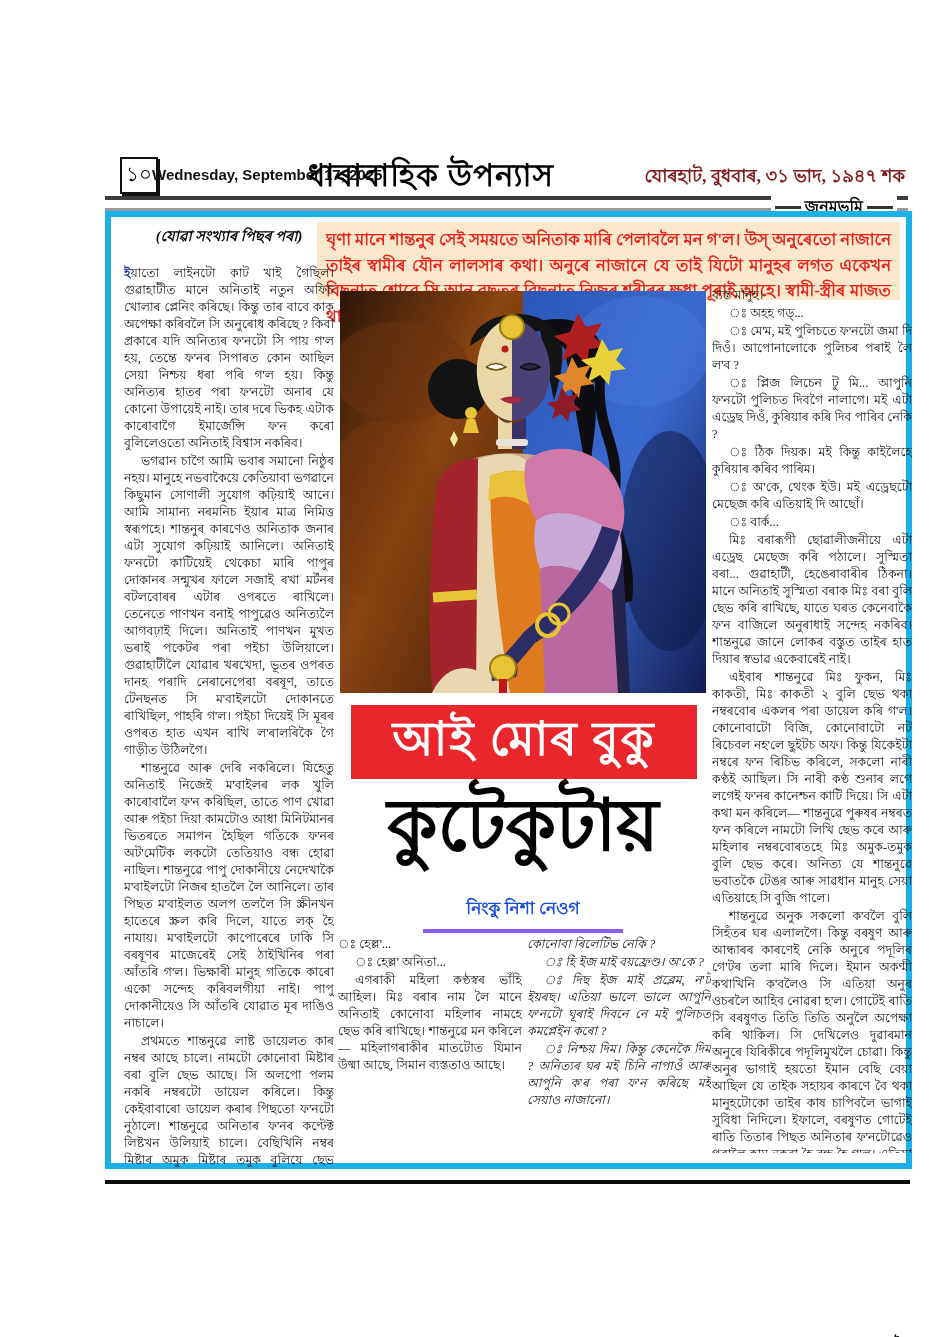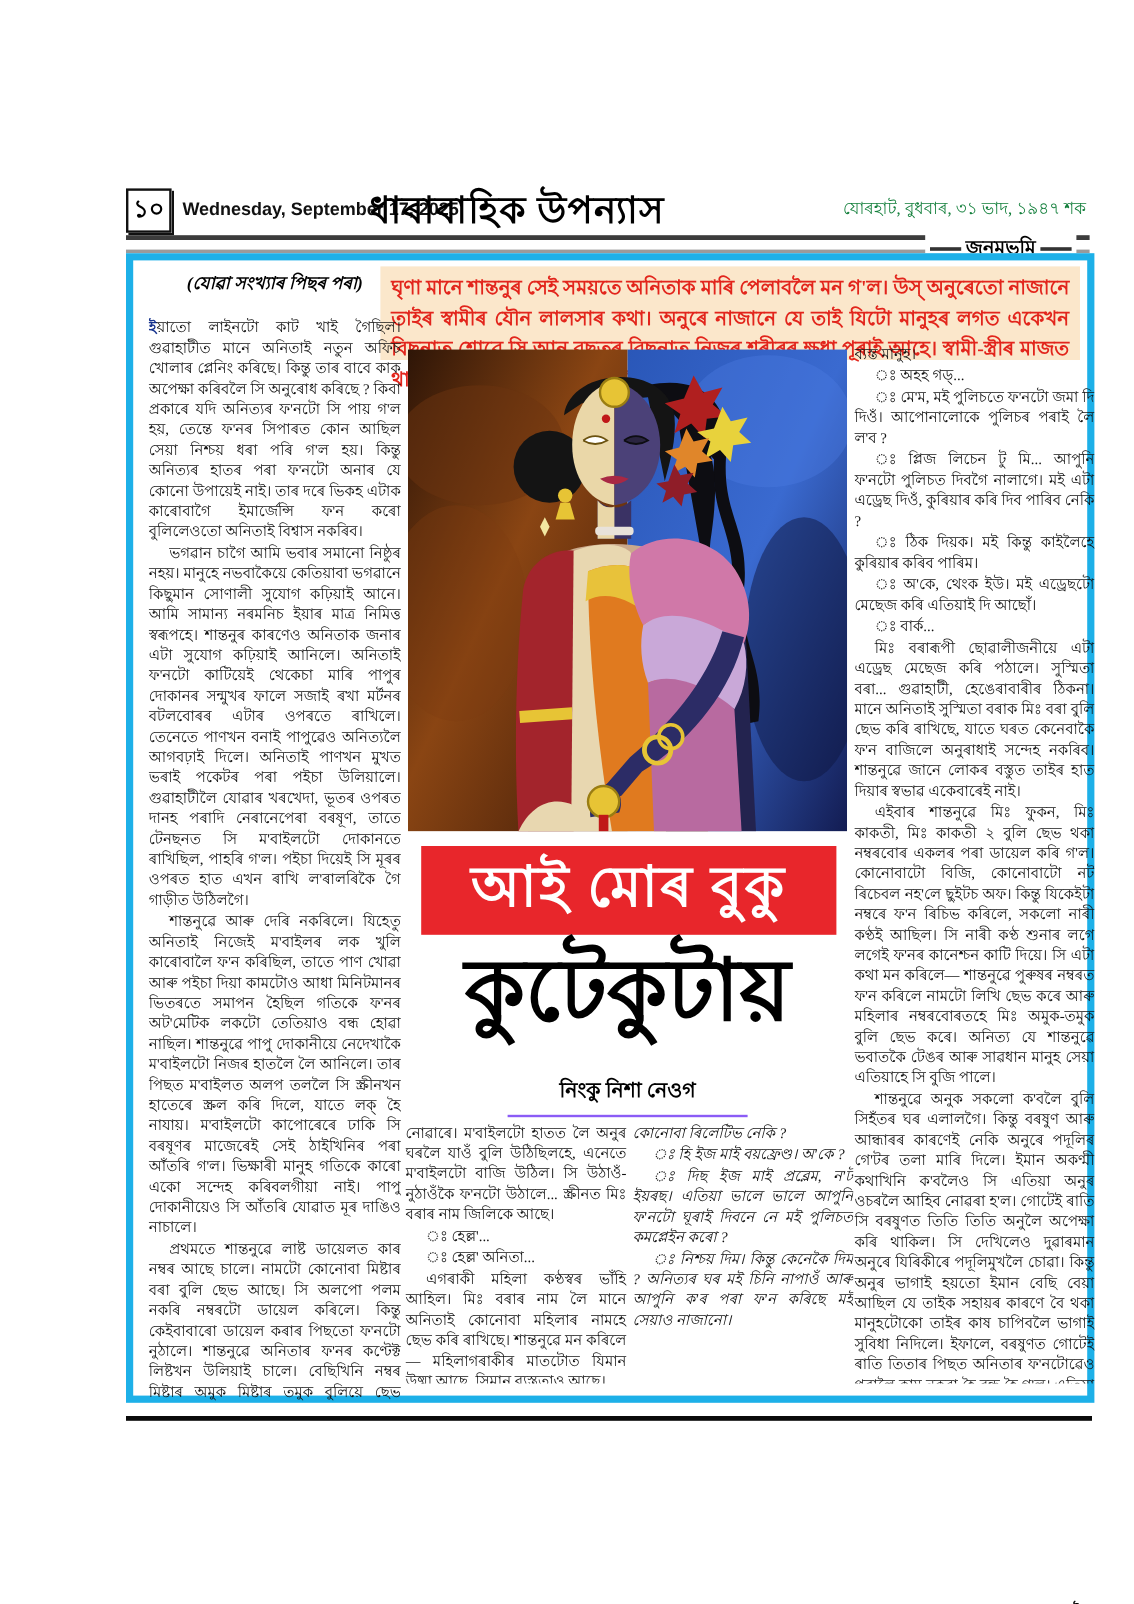--- a/index.html
+++ b/index.html
@@ -1,26 +1,26 @@
 <!DOCTYPE html>
 <html><head>
 <meta charset="utf-8">
 <style>
   html,body{margin:0;padding:0;background:#ffffff;}
   .page{position:relative;width:945px;height:1337px;background:#ffffff;overflow:hidden;
         font-family:"Liberation Serif", serif;}
 
   
-  .hdr-pageno{position:absolute;left:105px;top:157px;width:34px;height:33px;border:2px solid #111;
-    box-shadow:2px 2px 0 #111;font-size:20px;font-weight:bold;display:flex;align-items:center;justify-content:center;}
+  .hdr-pageno{position:absolute;left:120px;top:157px;width:34px;height:33px;border:2px solid #111;
+    box-shadow:2px 2px 0 #111;font-size:20px;font-weight:normal;display:flex;align-items:center;justify-content:center;}
   .hdr-date{position:absolute;left:152px;top:166px;font-family:"Liberation Sans",sans-serif;
     font-size:15px;font-weight:bold;color:#111;}
   .hdr-section{position:absolute;left:0;top:151px;width:862px;text-align:center;
     font-size:31px;font-weight:bold;color:#000;letter-spacing:1px;}
-  .hdr-dateline{position:absolute;right:40px;top:162px;font-size:14px;font-weight:normal;color:#15803d;}
+  .hdr-dateline{position:absolute;right:40px;top:162px;font-size:18px;font-weight:bold;color:#7f1d1d;}
   .hdr-rule{position:absolute;left:105px;top:196px;width:803px;height:8px;
     border-top:4px solid #3c3c3c;border-bottom:3px solid #9a9a9a;}
   .masthead{position:absolute;right:48px;top:194px;display:flex;align-items:center;gap:4px;
     background:#fff;padding:0 4px;font-size:16px;font-weight:bold;color:#000;}
   .masthead .dash{width:26px;height:3px;background:#333;}
 
   
   .mainbox{position:absolute;left:105px;top:211px;width:795px;height:946px;
     border:6px solid #1db0e8;background:#fff;}
 
@@ -45,21 +45,21 @@
   .illus{position:absolute;left:229px;top:74px;width:366px;height:402px;overflow:hidden;}
 
   
   .kicker{position:absolute;left:240px;top:488px;width:346px;height:74px;background:#e8262b;
     color:#fff;display:flex;align-items:center;justify-content:center;
     font-size:47px;font-weight:bold;letter-spacing:2px;}
   .title-main{position:absolute;left:229px;top:562px;width:366px;height:102px;
     display:flex;align-items:center;justify-content:center;color:#000;
     font-size:72px;font-weight:bold;}
   .author{position:absolute;left:312px;top:678px;width:200px;text-align:center;
-    font-size:17px;font-weight:bold;color:#000000;padding-bottom:6px;border-bottom:2px solid #8b5cf6;}
+    font-size:17px;font-weight:bold;color:#1d4ed8;padding-bottom:6px;border-bottom:4px solid #8b5cf6;}
 
   
   .cont-to{position:absolute;left:601px;top:1115px;width:200px;text-align:right;
     font-size:13.5px;font-weight:bold;font-style:italic;}
 
   .bottom-rule{position:absolute;left:105px;top:1180px;width:805px;height:4px;background:#0a0a0a;}
 </style>
 </head>
 <body>
 
@@ -168,21 +168,20 @@
     <div class="title-main">কুটেকুটায়</div>
     <div class="author">নিংকু নিশা নেওগ</div>
 
     <div class="col col1">
         <p>ইয়াতো লাইনটো কাট খাই গৈছিল। গুৱাহাটীত মানে অনিতাই নতুন অফিচ খোলাৰ প্লেনিং কৰিছে। কিন্তু তাৰ বাবে কাক অপেক্ষা কৰিবলৈ সি অনুৰোধ কৰিছে ? কিবা প্ৰকাৰে যদি অনিত্যৰ ফ'নটো সি পায় গ'ল হয়, তেন্তে ফ'নৰ সিপাৰত কোন আছিল সেয়া নিশ্চয় ধৰা পৰি গ'ল হয়। কিন্তু অনিত্যৰ হাতৰ পৰা ফ'নটো অনাৰ যে কোনো উপায়েই নাই। তাৰ দৰে ভিকহ এটাক কাৰোবাগৈ ইমাৰ্জেন্সি ফ'ন কৰো বুলিলেওতো অনিতাই বিশ্বাস নকৰিব।</p>
         <p>ভগৱান চাগৈ আমি ভবাৰ সমানো নিষ্ঠুৰ নহয়। মানুহে নভবাকৈয়ে কেতিয়াবা ভগৱানে কিছুমান সোণালী সুযোগ কঢ়িয়াই আনে। আমি সামান্য নৰমনিচ ইয়াৰ মাত্ৰ নিমিত্ত স্বৰূপহে। শান্তনুৰ কাৰণেও অনিতাক জনাৰ এটা সুযোগ কঢ়িয়াই আনিলে। অনিতাই ফ'নটো কাটিয়েই থেকেচা মাৰি পাপুৰ দোকানৰ সন্মুখৰ ফালে সজাই ৰখা মৰ্টনৰ বটলবোৰৰ এটাৰ ওপৰতে ৰাখিলে। তেনেতে পাণখন বনাই পাপুৱেও অনিত্যলৈ আগবঢ়াই দিলে। অনিতাই পাণখন মুখত ভৰাই পকেটৰ পৰা পইচা উলিয়ালে। গুৱাহাটীলৈ যোৱাৰ খৰখেদা, ভূতৰ ওপৰত দানহ পৰাদি নেৰানেপেৰা বৰষূণ, তাতে টেনছনত সি ম'বাইলটো দোকানতে ৰাখিছিল, পাহৰি গ'ল। পইচা দিয়েই সি মূৰৰ ওপৰত হাত এখন ৰাখি ল'ৰালৰিকৈ গৈ গাড়ীত উঠিলগৈ।</p>
         <p>শান্তনুৱে আৰু দেৰি নকৰিলে। যিহেতু অনিতাই নিজেই ম'বাইলৰ লক খুলি কাৰোবালৈ ফ'ন কৰিছিল, তাতে পাণ খোৱা আৰু পইচা দিয়া কামটোও আধা মিনিটমানৰ ভিতৰতে সমাপন হৈছিল গতিকে ফ'নৰ অট'মেটিক লকটো তেতিয়াও বন্ধ হোৱা নাছিল। শান্তনুৱে পাপু দোকানীয়ে নেদেখাকৈ ম'বাইলটো নিজৰ হাতলৈ লৈ আনিলে। তাৰ পিছত ম'বাইলত অলপ তললৈ সি স্ক্ৰীনখন হাতেৰে স্ক্ৰল কৰি দিলে, যাতে লক্ হৈ নাযায়। ম'বাইলটো কাপোৰেৰে ঢাকি সি বৰষূণৰ মাজেৰেই সেই ঠাইখিনিৰ পৰা আঁতৰি গ'ল। ভিক্ষাৰী মানুহ গতিকে কাৰো একো সন্দেহ কৰিবলগীয়া নাই। পাপু দোকানীয়েও সি আঁতৰি যোৱাত মূৰ দাঙিও নাচালে।</p>
         <p>প্ৰথমতে শান্তনুৱে লাষ্ট ডায়েলত কাৰ নম্বৰ আছে চালে। নামটো কোনোবা মিষ্টাৰ বৰা বুলি ছেভ আছে। সি অলপো পলম নকৰি নম্বৰটো ডায়েল কৰিলে। কিন্তু কেইবাবাৰো ডায়েল কৰাৰ পিছতো ফ'নটো নুঠালে। শান্তনুৱে অনিতাৰ ফ'নৰ কণ্টেক্ট লিষ্টখন উলিয়াই চালে। বেছিখিনি নম্বৰ মিষ্টাৰ অমুক মিষ্টাৰ তমুক বুলিয়ে ছেভ আছে। ফ'নৰ গেলাৰী খুলিহে শান্তনুৰ মগজুৰ তাঁৰ ছিগে ছিগো হ'ল। তাত কুঁৱৰি নামৰ এটা ফ'ল্ডাৰ আছে, য'ত কুঁৱৰিৰ কেঁচুৱাৰ পৰা বৰ্তমানলৈকে অসংখ্য ফটো আছে। অনুৰাধাৰ লগত অনিতাৰ দুখনমান যুগ্ম ফটোৰ বাহিৰে বেলেগে ফটো নাই। কিন্তু অচিনাকি কিছুমান ধুনীয়া ধুনীয়া ছোৱালীৰ লগত অনিতাৰ এগালমাল ফটো আছে। কোনোবাখনত ৰকি খাই থকা অৱস্থাত, নহ'লে কোনোবা অত্যাধুনিক হোটেলত ডিনাৰ কৰি থকাৰ ফটো। হোটেলৰ কোঠালিত ওই থকাৰ ফটো, গাল-মুখে চুমা খাই থকাৰ ফটো। তাতকৈ আচৰিত কথা— অনিতাৰ ফ'নত এসোপামান পৰ্ণ ছাইটৰ পৰা ডাউনল'ড কৰা পৰ্ণ ভিডিঅ' আৰু নগ্ন ফটোৰে তাৰ ম'বাইল গেলাৰী ভৰ্তি হৈ আছে।</p>
       </div>
     <div class="col col2">
-        <p>নোৱাৰে। ম'বাইলটো হাতত লৈ অনুৰ ঘৰলৈ যাওঁ বুলি উঠিছিলহে, এনেতে ম'বাইলটো বাজি উঠিল। সি উঠাওঁ-নুঠাওঁকৈ ফ'নটো উঠালে... স্ক্ৰীনত মিঃ বৰাৰ নাম জিলিকে আছে।</p>
         <p>ঃ হেল্ল'...</p>
         <p>ঃ হেল্ল' অনিতা...</p>
         <p>এগৰাকী মহিলা কণ্ঠস্বৰ ভাঁহি আহিল। মিঃ বৰাৰ নাম লৈ মানে অনিতাই কোনোবা মহিলাৰ নামহে ছেভ কৰি ৰাখিছে। শান্তনুৱে মন কৰিলে— মহিলাগৰাকীৰ মাতটোত যিমান উষ্মা আছে, সিমান ব্যস্ততাও আছে।</p>
       </div>
     <div class="col col3">
         <p>কোনোবা ৰিলেটিভ নেকি ?</p>
         <p>ঃ হি ইজ মাই বয়ফ্ৰেণ্ড। অ'কে ?</p>
         <p>ঃ দিছ ইজ মাই প্ৰব্লেম, ন'ট ইয়ৰছ। এতিয়া ভালে ভালে আপুনি ফ'নটো ঘূৰাই দিবনে নে মই পুলিচত কমপ্লেইন কৰো ?</p>
         <p>ঃ নিশ্চয় দিম। কিন্তু কেনেকৈ দিম ? অনিত্যৰ ঘৰ মই চিনি নাপাওঁ আৰু আপুনি ক'ৰ পৰা ফ'ন কৰিছে মই সেয়াও নাজানো।</p>
       </div>

